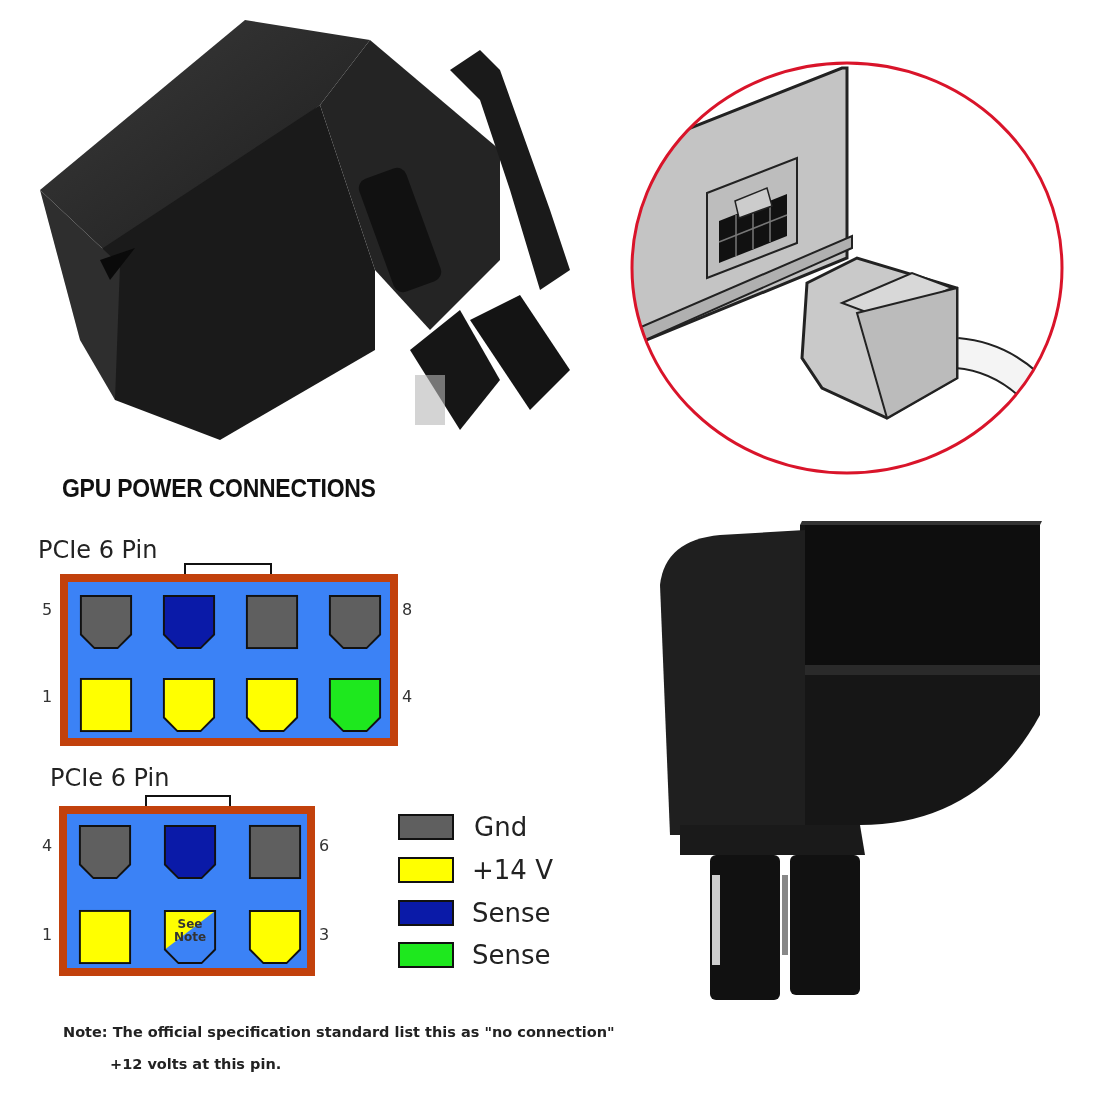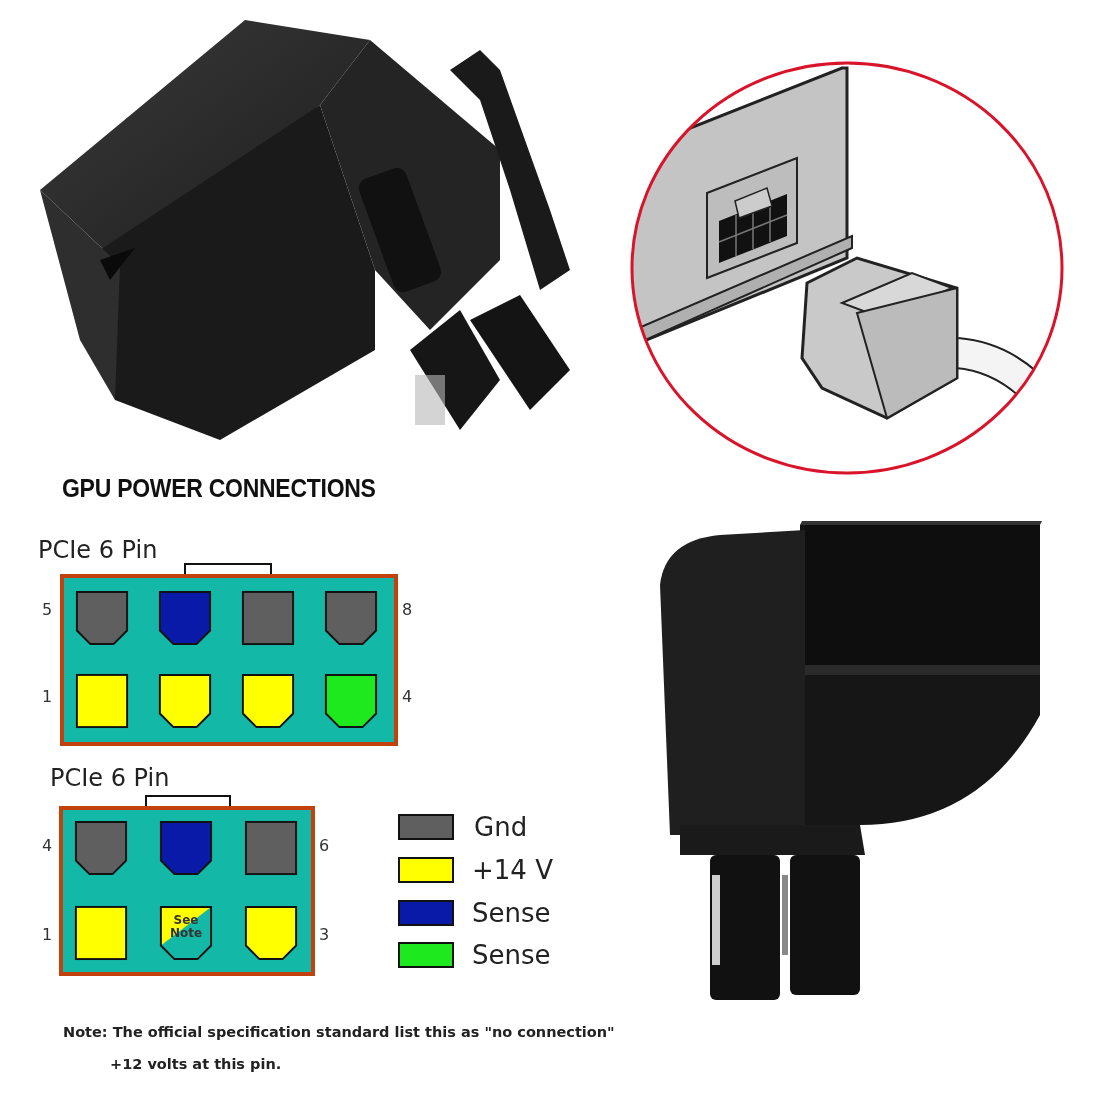--- a/index.html
+++ b/index.html
@@ -1,20 +1,20 @@
 <!DOCTYPE html>
 <html><head>
 <meta charset="utf-8">
 <style>
   html,body{margin:0;padding:0;background:#fff;}
   body{width:1100px;height:1100px;position:relative;overflow:hidden;font-family:"DejaVu Sans",sans-serif;}
   .abs{position:absolute;}
   .title{left:62px;top:474px;font-family:"Liberation Sans",sans-serif;font-weight:bold;font-size:25px;color:#111;letter-spacing:-0.3px;transform:scaleX(0.92);transform-origin:left;}
   .sec-label{font-size:24px;color:#222;}
-  .housing{border:4px solid #c2410c;background:#14b8a6;box-sizing:border-box;}
+  .housing{border:8px solid #c2410c;background:#3b82f6;box-sizing:border-box;}
   .latch{border:2px solid #111;border-bottom:none;background:#fff;box-sizing:border-box;}
   .pin{position:absolute;width:56px;height:56px;}
   .pinnum{position:absolute;font-size:16px;color:#333;}
   .legend-sw{position:absolute;width:56px;height:26px;border:2px solid #111;box-sizing:border-box;}
   .legend-txt{position:absolute;font-size:26px;color:#222;text-align:center;}
   .note{position:absolute;font-size:14.5px;font-weight:bold;color:#222;font-family:"DejaVu Sans",sans-serif;}
 </style>
 </head>
 <body>
 

